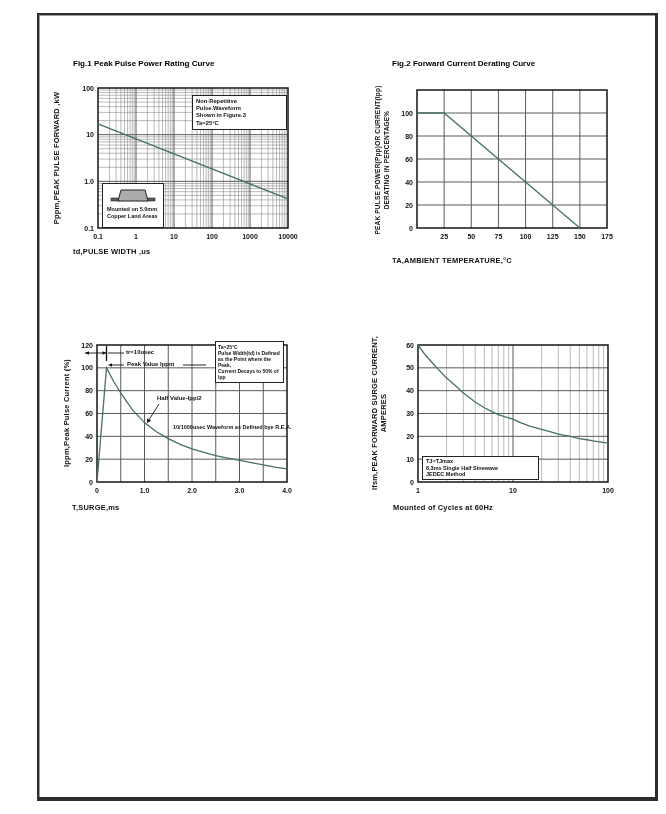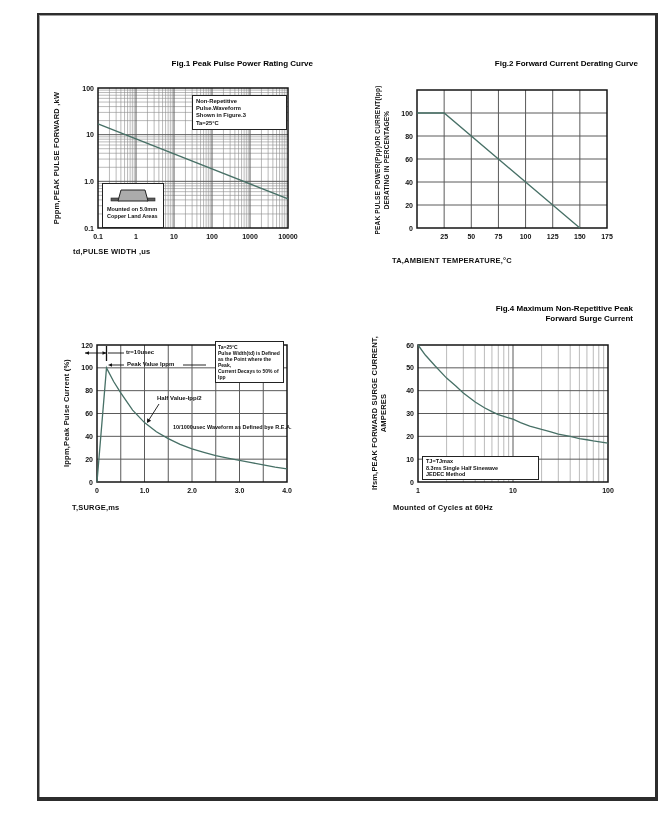--- a/index.html
+++ b/index.html
@@ -2,21 +2,21 @@
 <html><head>
 <meta charset="utf-8">
 <style>
   *{margin:0;padding:0;box-sizing:border-box}
   html,body{width:666px;height:814px;background:#ffffff;overflow:hidden}
   body{position:relative;font-family:"Liberation Sans","DejaVu Sans",sans-serif;color:#111}
   .frame{position:absolute;left:37px;top:13px;width:621px;height:788px;background:#fff;
          border:2px solid #2d2d2d;border-right-width:3px;border-bottom-width:4px;
          box-shadow:inset 1px 1px 0 #9e9e9e}
   .chart{position:absolute}
-  .chart .title{position:absolute;text-align:right;font-weight:bold;font-size:8px;line-height:10px;color:#000}
+  .chart .title{position:absolute;text-align:left;font-weight:bold;font-size:8px;line-height:10px;color:#000}
   .chart svg{position:absolute;overflow:visible}
   .tick{font-family:"Liberation Sans",sans-serif;font-size:7px;font-weight:bold;fill:#111}
   .xlabel{position:absolute;text-align:left;font-size:7.5px;font-weight:bold;letter-spacing:.2px}
   .ylabel{position:absolute;transform:translate(-50%,-50%) rotate(-90deg);font-size:7.5px;font-weight:bold;
           text-align:center;white-space:nowrap;line-height:9px;letter-spacing:.2px}
   .notebox{position:absolute;border:1px solid #222;background:#fff;font-weight:bold;padding:2px 3px;line-height:1.25}
   .callout{position:absolute;font-weight:bold;white-space:nowrap}
   .overlay line{stroke:#111;stroke-width:.9}
   .overlay polygon{fill:#111}
 </style>
@@ -123,21 +123,21 @@
       <polygon points="8,14 11,3 35,3 38,14" fill="#ababab" stroke="#222" stroke-width="1"></polygon>
     </svg>
     <div>Mounted on 5.0mm</div>
     <div>Copper Land Areas</div>
   </div>
   <div class="xlabel" style="left:33px;top:192px;width:240px">td,PULSE WIDTH ,us</div>
   <div class="ylabel" style="left:16px;top:103px">Pppm,PEAK PULSE FORWARD ,kW</div>
 </section>
 
 <section class="chart" style="left:370px;top:55px;width:285px;height:220px">
-  <div class="title" style="left:28px;top:4px;width:240px">Fig.2  Forward Current Derating Curve</div>
+  <div class="title" style="left:22px;top:4px;width:240px">Fig.2  Forward Current Derating Curve</div>
   <svg width="234" height="168" style="left:17px;top:27px">
       <line x1="57.14285714285714" y1="8" x2="57.14285714285714" y2="146" stroke="#5a5a5a" stroke-width="1"></line>
       <line x1="84.28571428571428" y1="8" x2="84.28571428571428" y2="146" stroke="#5a5a5a" stroke-width="1"></line>
       <line x1="111.42857142857143" y1="8" x2="111.42857142857143" y2="146" stroke="#5a5a5a" stroke-width="1"></line>
       <line x1="138.57142857142856" y1="8" x2="138.57142857142856" y2="146" stroke="#5a5a5a" stroke-width="1"></line>
       <line x1="165.71428571428572" y1="8" x2="165.71428571428572" y2="146" stroke="#5a5a5a" stroke-width="1"></line>
       <line x1="192.85714285714286" y1="8" x2="192.85714285714286" y2="146" stroke="#5a5a5a" stroke-width="1"></line>
       <line x1="30" y1="123" x2="220" y2="123" stroke="#5a5a5a" stroke-width="1"></line>
       <line x1="30" y1="100" x2="220" y2="100" stroke="#5a5a5a" stroke-width="1"></line>
       <line x1="30" y1="77" x2="220" y2="77" stroke="#5a5a5a" stroke-width="1"></line>
@@ -219,24 +219,20 @@
     <div>Pulse  Width(td) is Defined</div>
     <div>as the Point where the Peak,</div>
     <div>Current Decays to 50% of Ipp</div>
   </div>
 
   <div class="xlabel" style="left:32px;top:193px;width:240px">T,SURGE,ms</div>
   <div class="ylabel" style="left:26px;top:103px">Ippm,Peak Pulse Current (%)</div>
 </section>
 
 <section class="chart" style="left:370px;top:310px;width:285px;height:220px">
-  <div class="title" style="left:23px;top:-6px;width:240px">
-    <div>Fig.4  Maximum Non-Repetitive Peak</div>
-    <div>Forward Surge Current</div>
-  </div>
   <svg width="234" height="167" style="left:18px;top:27px">
       <line x1="58.59784958807822" y1="8" x2="58.59784958807822" y2="145" stroke="#8c8c8c" stroke-width="0.6"></line>
       <line x1="75.32651919836793" y1="8" x2="75.32651919836793" y2="145" stroke="#8c8c8c" stroke-width="0.6"></line>
       <line x1="87.19569917615644" y1="8" x2="87.19569917615644" y2="145" stroke="#8c8c8c" stroke-width="0.6"></line>
       <line x1="96.4021504119218" y1="8" x2="96.4021504119218" y2="145" stroke="#8c8c8c" stroke-width="0.6"></line>
       <line x1="103.92436878644615" y1="8" x2="103.92436878644615" y2="145" stroke="#8c8c8c" stroke-width="0.6"></line>
       <line x1="110.2843138013544" y1="8" x2="110.2843138013544" y2="145" stroke="#8c8c8c" stroke-width="0.6"></line>
       <line x1="115.79354876423464" y1="8" x2="115.79354876423464" y2="145" stroke="#8c8c8c" stroke-width="0.6"></line>
       <line x1="120.65303839673587" y1="8" x2="120.65303839673587" y2="145" stroke="#8c8c8c" stroke-width="0.6"></line>
       <line x1="153.59784958807822" y1="8" x2="153.59784958807822" y2="145" stroke="#8c8c8c" stroke-width="0.6"></line>

